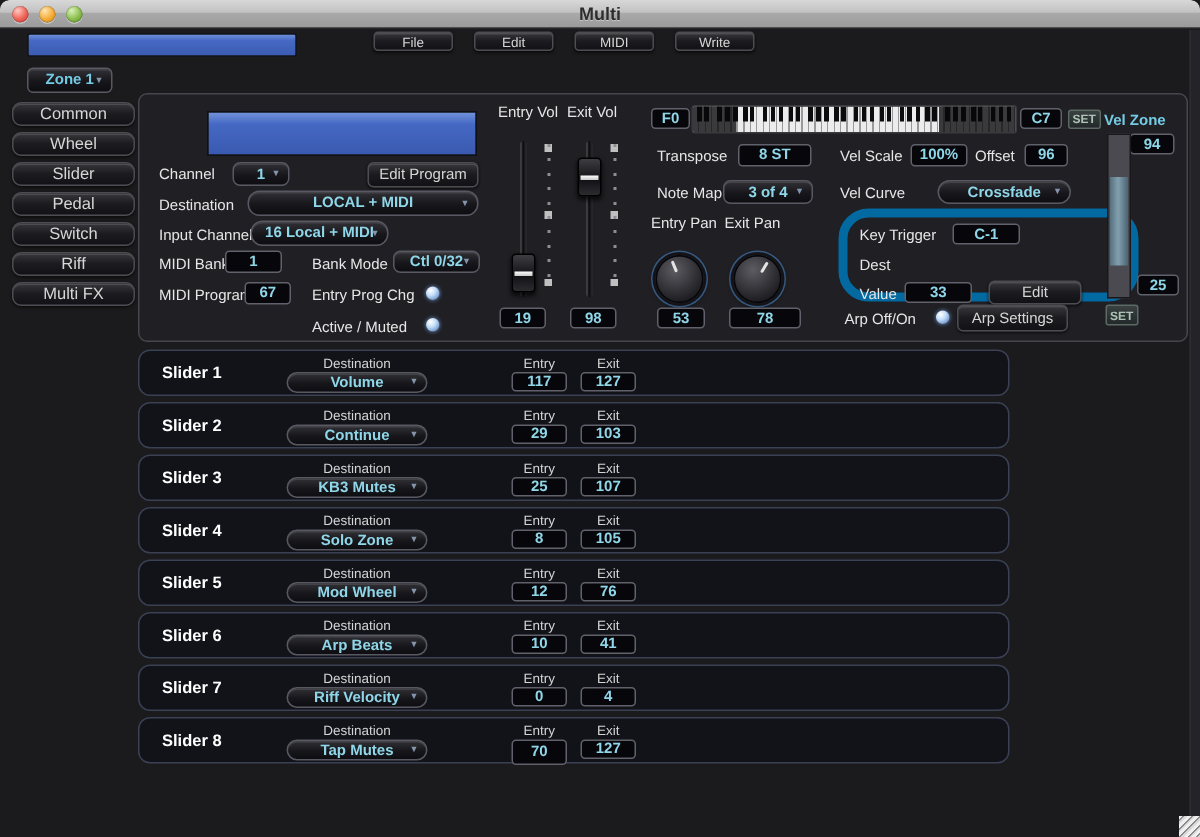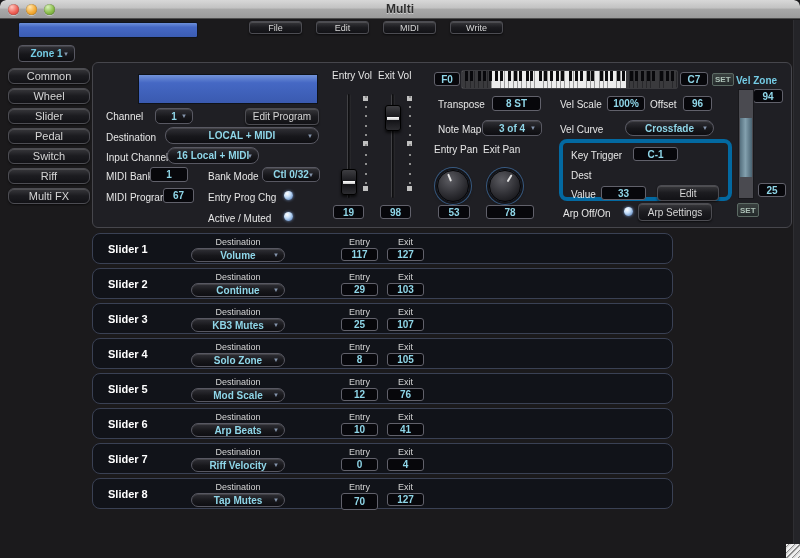--- a/index.html
+++ b/index.html
@@ -98,22 +98,22 @@
   
   .knob{ position:absolute; width:32px; height:32px; border-radius:50%;
     background:radial-gradient(circle at 40% 30%, #5c5c62, #2e2e33 55%, #19191d 82%);
     border:1px solid #060608;
     box-shadow:0 0 0 2px #141418, 0 0 0 3px rgba(74,130,192,.6), 0 2px 4px rgba(0,0,0,.8); }
   .knob-pointer{ position:absolute; inset:0; }
   .knob-pointer::before{ content:''; position:absolute; left:50%; top:2px; width:2px; height:8px;
     margin-left:-1px; background:#e4e4e4; border-radius:1px; }
 
   
-  .ktbox{ position:absolute; left:466px; top:76px; width:173px; height:62px;
-    border:4px solid #0369a1; border-radius:8px; }
+  .ktbox{ position:absolute; left:466px; top:76px; width:200px; height:62px;
+    border:6px solid #0369a1; border-radius:20px; }
 
   
   .vz{ position:absolute; left:645px; top:26px; width:16px; height:110px;
     background:#4a4a50; border:1px solid #18181c; }
   .vz-fill{ position:absolute; left:1px; right:1px;
     background:linear-gradient(90deg,#55707f,#83a0ae 45%,#4a6473); }
 
   
   .srow{ position:absolute; left:92px; width:581px; height:31px;
     background:#111319; border:1px solid #3a4154; border-radius:8px; }
@@ -322,21 +322,21 @@
   <div class="srow-head" style="left:248px;width:37px">Entry</div>
   <div class="vbox" style="left:248px;top:14px;width:37px;height:13px">8</div>
   <div class="srow-head" style="left:294px;width:37px">Exit</div>
   <div class="vbox" style="left:294px;top:14px;width:37px;height:13px">105</div>
 </div>
 
 <div class="srow" style="top:373px">
   <div class="srow-name">Slider 5</div>
   <div class="srow-head" style="left:98px;width:94px">Destination</div>
   <div class="dd" style="left:98px;top:14px;width:94px;height:14px">
-    <span class="dd-val">Mod Scale</span>
+    <span class="dd-val">Mod Wheel</span>
     <span class="dd-arrow">▼</span>
   </div>
   <div class="srow-head" style="left:248px;width:37px">Entry</div>
   <div class="vbox" style="left:248px;top:14px;width:37px;height:13px">12</div>
   <div class="srow-head" style="left:294px;width:37px">Exit</div>
   <div class="vbox" style="left:294px;top:14px;width:37px;height:13px">76</div>
 </div>
 
 <div class="srow" style="top:408px">
   <div class="srow-name">Slider 6</div>

